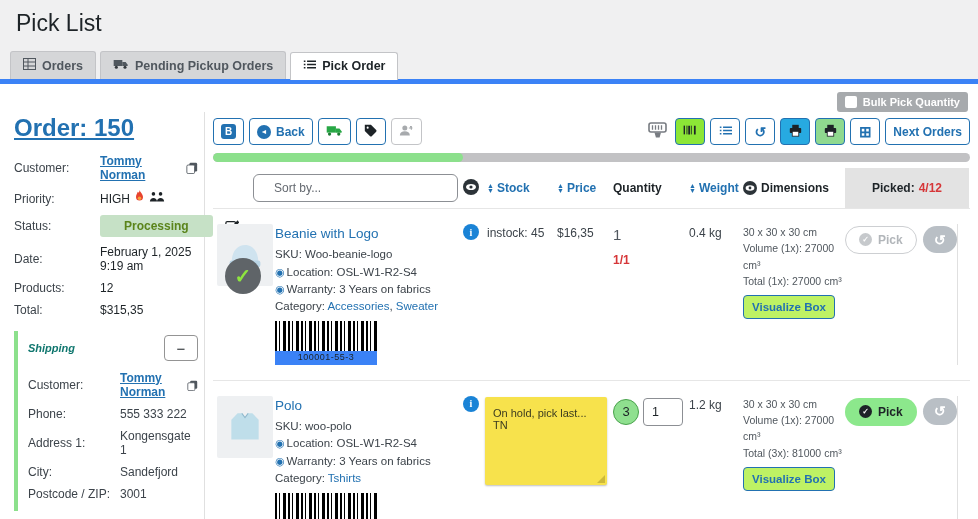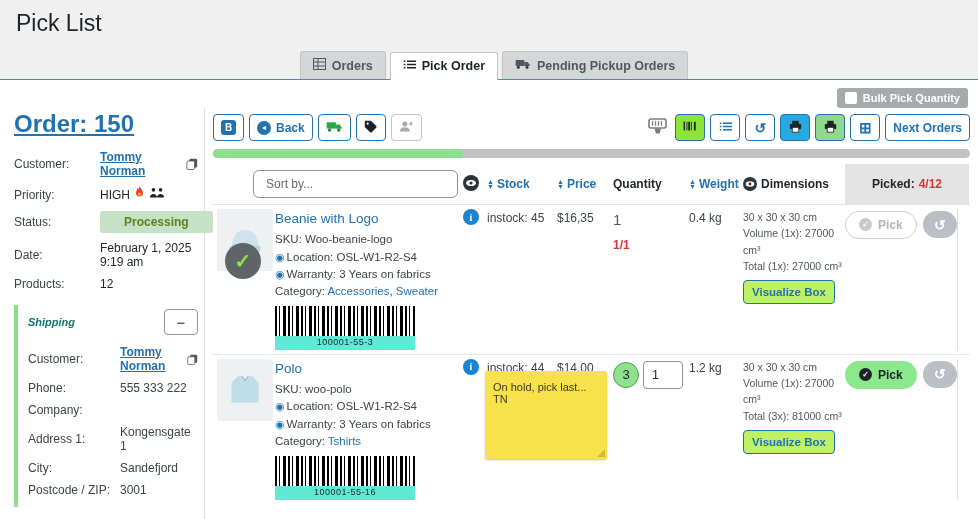--- a/index.html
+++ b/index.html
@@ -2,21 +2,21 @@
 <html><head>
 <meta charset="utf-8">
 <style>
   * { box-sizing: border-box; margin: 0; padding: 0; }
   html,body { width: 978px; height: 519px; overflow: hidden; }
   body { font-family: "Liberation Sans", sans-serif; background:#f0f0f1; color:#3c434a; font-size:13px; }
 
   h1.page-title { font-size:23px; font-weight:400; color:#1d2327; padding:10px 0 14px 16px; }
 
   
-  .tabbar { display:flex; gap:4px; padding:0 0 0 10px; border-bottom:1px solid #3b82f6; align-items:flex-end;justify-content:center; }
+  .tabbar { display:flex; gap:4px; padding:0 0 0 10px; border-bottom:5px solid #3b82f6; align-items:flex-end; }
   .tab { display:flex; align-items:center; gap:6px; background:#d5d6d8; border:1px solid #c3c4c7; border-bottom:none;
          border-radius:3px 3px 0 0; padding:6px 12px; font-size:12.5px; font-weight:700; color:#50575e; cursor:pointer; }
   .tab.active { background:#fff; color:#1d2327; margin-bottom:-1px; padding-bottom:7px; }
   .tab svg { flex:0 0 auto; }
 
   
   .panel { background:#fff; height:452px; position:relative; }
   .bulk-row { display:flex; justify-content:flex-end; padding:8px 10px 0 0; height:28px; }
   .bulk-badge { display:flex; align-items:center; gap:6px; background:#a7aaad; color:#fff; font-size:11px; font-weight:700;
                 border-radius:3px; padding:3px 8px; cursor:pointer; }
@@ -62,41 +62,41 @@
   .undo-glyph::before { content:"↺"; font-size:14px; font-weight:700; }
   .grid-glyph::before { content:"⊞"; font-size:15px; font-weight:700; }
 
   .progress { height:9px; background:#c2c2c4; border-radius:5px; margin:8px 0 6px; overflow:hidden; }
   .progress .fill { height:100%; width:33%; background:#8ce08c; border-radius:5px; }
 
   
   .grid { display:grid; grid-template-columns:62px 188px 24px 70px 56px 76px 54px 102px 112px 12px; align-items:start; }
   .thead { align-items:center; padding:6px 0; font-size:12px; }
   .sort-wrap { grid-column:1 / 3; padding-left:40px; }
-  .sort-input { width:205px; height:28px; border:1px solid #8c8f94; border-radius:6px; padding:0 12px; font-size:12px;
+  .sort-input { width:205px; height:28px; border:1px solid #8c8f94; border-radius:6px; padding:0 20px; font-size:12px;
                 font-family:"Liberation Sans",sans-serif; color:#1d2327; }
   .sort-input::placeholder { color:#646970; }
   .th-blue { color:#2271b1; font-weight:700; display:flex; align-items:center; gap:3px; }
   .th-dark { color:#1d2327; font-weight:600; display:flex; align-items:center; gap:4px; }
   .sort-arrows { display:inline-flex; flex-direction:column; line-height:5px; color:#2271b1; font-size:7px; }
   .picked-cell { grid-column:9 / 11; background:#e3e3e3; align-self:stretch; display:flex; align-items:center;
                  justify-content:center; gap:4px; font-size:12px; color:#1d2327; font-weight:600; margin:-6px 0; padding:10px 4px; }
   .picked-red { color:#d63638; font-weight:700; }
 
-  .prow { border-top:1px solid #e6e6e6; padding:4px 0; position:relative; min-height:110px; }
+  .prow { border-top:1px solid #e6e6e6; padding:15px 0; position:relative; min-height:110px; }
   .tile { width:56px; height:62px; background:#eef0f2; border-radius:2px; margin-left:4px; position:relative;
           display:flex; align-items:center; justify-content:center; }
   .pick-check { position:absolute; left:8px; bottom:-8px; width:36px; height:36px; border-radius:50%; background:#5f6468;
                 display:flex; align-items:center; justify-content:center; }
   .pick-check::before { content:"✓"; color:#8ee53f; font-size:20px; font-weight:800; }
   .pdetails { font-size:11.5px; line-height:1.5; color:#3c434a; padding-right:6px; }
   .pname { color:#2271b1; font-size:13.5px; font-weight:400; text-decoration:none; display:inline-block; margin-bottom:2px; cursor:pointer; }
   .bullet { color:#2271b1; font-size:11px; margin-right:2px; }
   .cat-lnk { color:#2271b1; text-decoration:none; cursor:pointer; }
-  .barcode { margin-top:6px; width:140px; background:#5eead4; text-align:center; }
+  .barcode { margin-top:6px; width:102px; background:#3b82f6; text-align:center; }
   .barcode .bars { height:30px; background:repeating-linear-gradient(90deg,#000 0 2px,#fff 2px 4px,#000 4px 5px,#fff 5px 8px,#000 8px 11px,#fff 11px 13px); }
   .barcode .num { font-size:9px; color:#1d2327; letter-spacing:.5px; }
   .info-icon { width:16px; height:16px; border-radius:50%; background:#1a83d6; color:#fff; font-size:10px; font-weight:800;
                display:inline-flex; align-items:center; justify-content:center; font-family:"Liberation Serif",serif; cursor:pointer; }
   .cell-txt { font-size:12px; color:#3c434a; padding-top:2px; }
   .qty-num { font-size:15px; color:#50575e; }
   .qty-ratio { color:#d63638; font-weight:700; font-size:12px; margin-top:10px; }
   .qty-wrap { display:flex; align-items:center; gap:4px; }
   .qty-badge { width:26px; height:26px; border-radius:50%; background:#8fe08f; border:1.5px solid #49a24c; color:#1d2327;
                font-size:13px; display:inline-flex; align-items:center; justify-content:center; flex:0 0 auto; }
@@ -128,35 +128,35 @@
 <h1 class="page-title">Pick List</h1>
 
 <div class="tabbar">
   <div class="tab">
     <span><svg width="13" height="12" viewBox="0 0 13 12">
           <rect x="0.5" y="0.5" width="12" height="11" fill="none" stroke="#50575e"></rect>
           <path d="M0 4h13M0 8h13M5 0v12" stroke="#50575e"></path>
         </svg></span>
     <span>Orders</span>
   </div>
-  <div class="tab active">
-    <span><svg width="13" height="11" viewBox="0 0 16 12">
-          <path d="M5 2h11M5 6h11M5 10h11" stroke="#1d2327" stroke-width="1.6"></path>
-          <path d="M1 2h2M1 6h2M1 10h2" stroke="#1d2327" stroke-width="1.6"></path>
-        </svg></span>
-    <span>Pick Order</span>
-  </div>
   <div class="tab">
     <span><svg width="16" height="12" viewBox="0 0 24 16">
           <path fill="#50575e" d="M1 2h13v9H1z"></path>
           <path fill="#50575e" d="M14 5h5l3 4v2h-8z"></path>
           <circle cx="5" cy="13" r="2.3" fill="#33383d"></circle>
           <circle cx="18" cy="13" r="2.3" fill="#33383d"></circle>
         </svg></span>
     <span>Pending Pickup Orders</span>
+  </div>
+  <div class="tab active">
+    <span><svg width="13" height="11" viewBox="0 0 16 12">
+          <path d="M5 2h11M5 6h11M5 10h11" stroke="#1d2327" stroke-width="1.6"></path>
+          <path d="M1 2h2M1 6h2M1 10h2" stroke="#1d2327" stroke-width="1.6"></path>
+        </svg></span>
+    <span>Pick Order</span>
   </div>
 </div>
 
 <div class="panel">
   <div class="bulk-row">
     <div class="bulk-badge">
       <span class="cb"></span>
       <span>Bulk Pick Quantity</span>
     </div>
   </div>
@@ -201,43 +201,43 @@
           </span>
       </div>
       <div class="frow">
         <span class="lbl">Date:</span>
         <span class="val">February 1, 2025 9:19 am</span>
       </div>
       <div class="frow">
         <span class="lbl">Products:</span>
         <span class="val">12</span>
       </div>
+      <div class="frow">
+        <span class="lbl">Total:</span>
+        <span class="val">$315,35</span>
+      </div>
 
       <div class="side-section">
         <div class="side-head">
           <span class="hd">Shipping</span>
           <button class="sq-btn">−</button>
         </div>
         <div class="srow">
           <span class="lbl">Customer:</span>
           <a class="lnk">Tommy Norman</a>
           <span class="icon-btn-plain">
               <svg width="11" height="11" viewBox="0 0 14 14">
                 <rect x="4" y="1" width="9" height="10" rx="1.5" fill="#50575e"></rect>
                 <rect x="1" y="3.5" width="9" height="10" rx="1.5" fill="#fff" stroke="#50575e"></rect>
               </svg>
             </span>
         </div>
         <div class="srow">
             <span class="lbl">Phone:</span>
             <span class="val">555 333 222</span>
-          </div>
-        <div class="srow">
-            <span class="lbl">Company:</span>
-            <span class="val"></span>
           </div>
         <div class="srow">
             <span class="lbl">Address 1:</span>
             <span class="val">Kongensgate 1</span>
           </div>
         <div class="srow">
             <span class="lbl">City:</span>
             <span class="val">Sandefjord</span>
           </div>
         <div class="srow">

